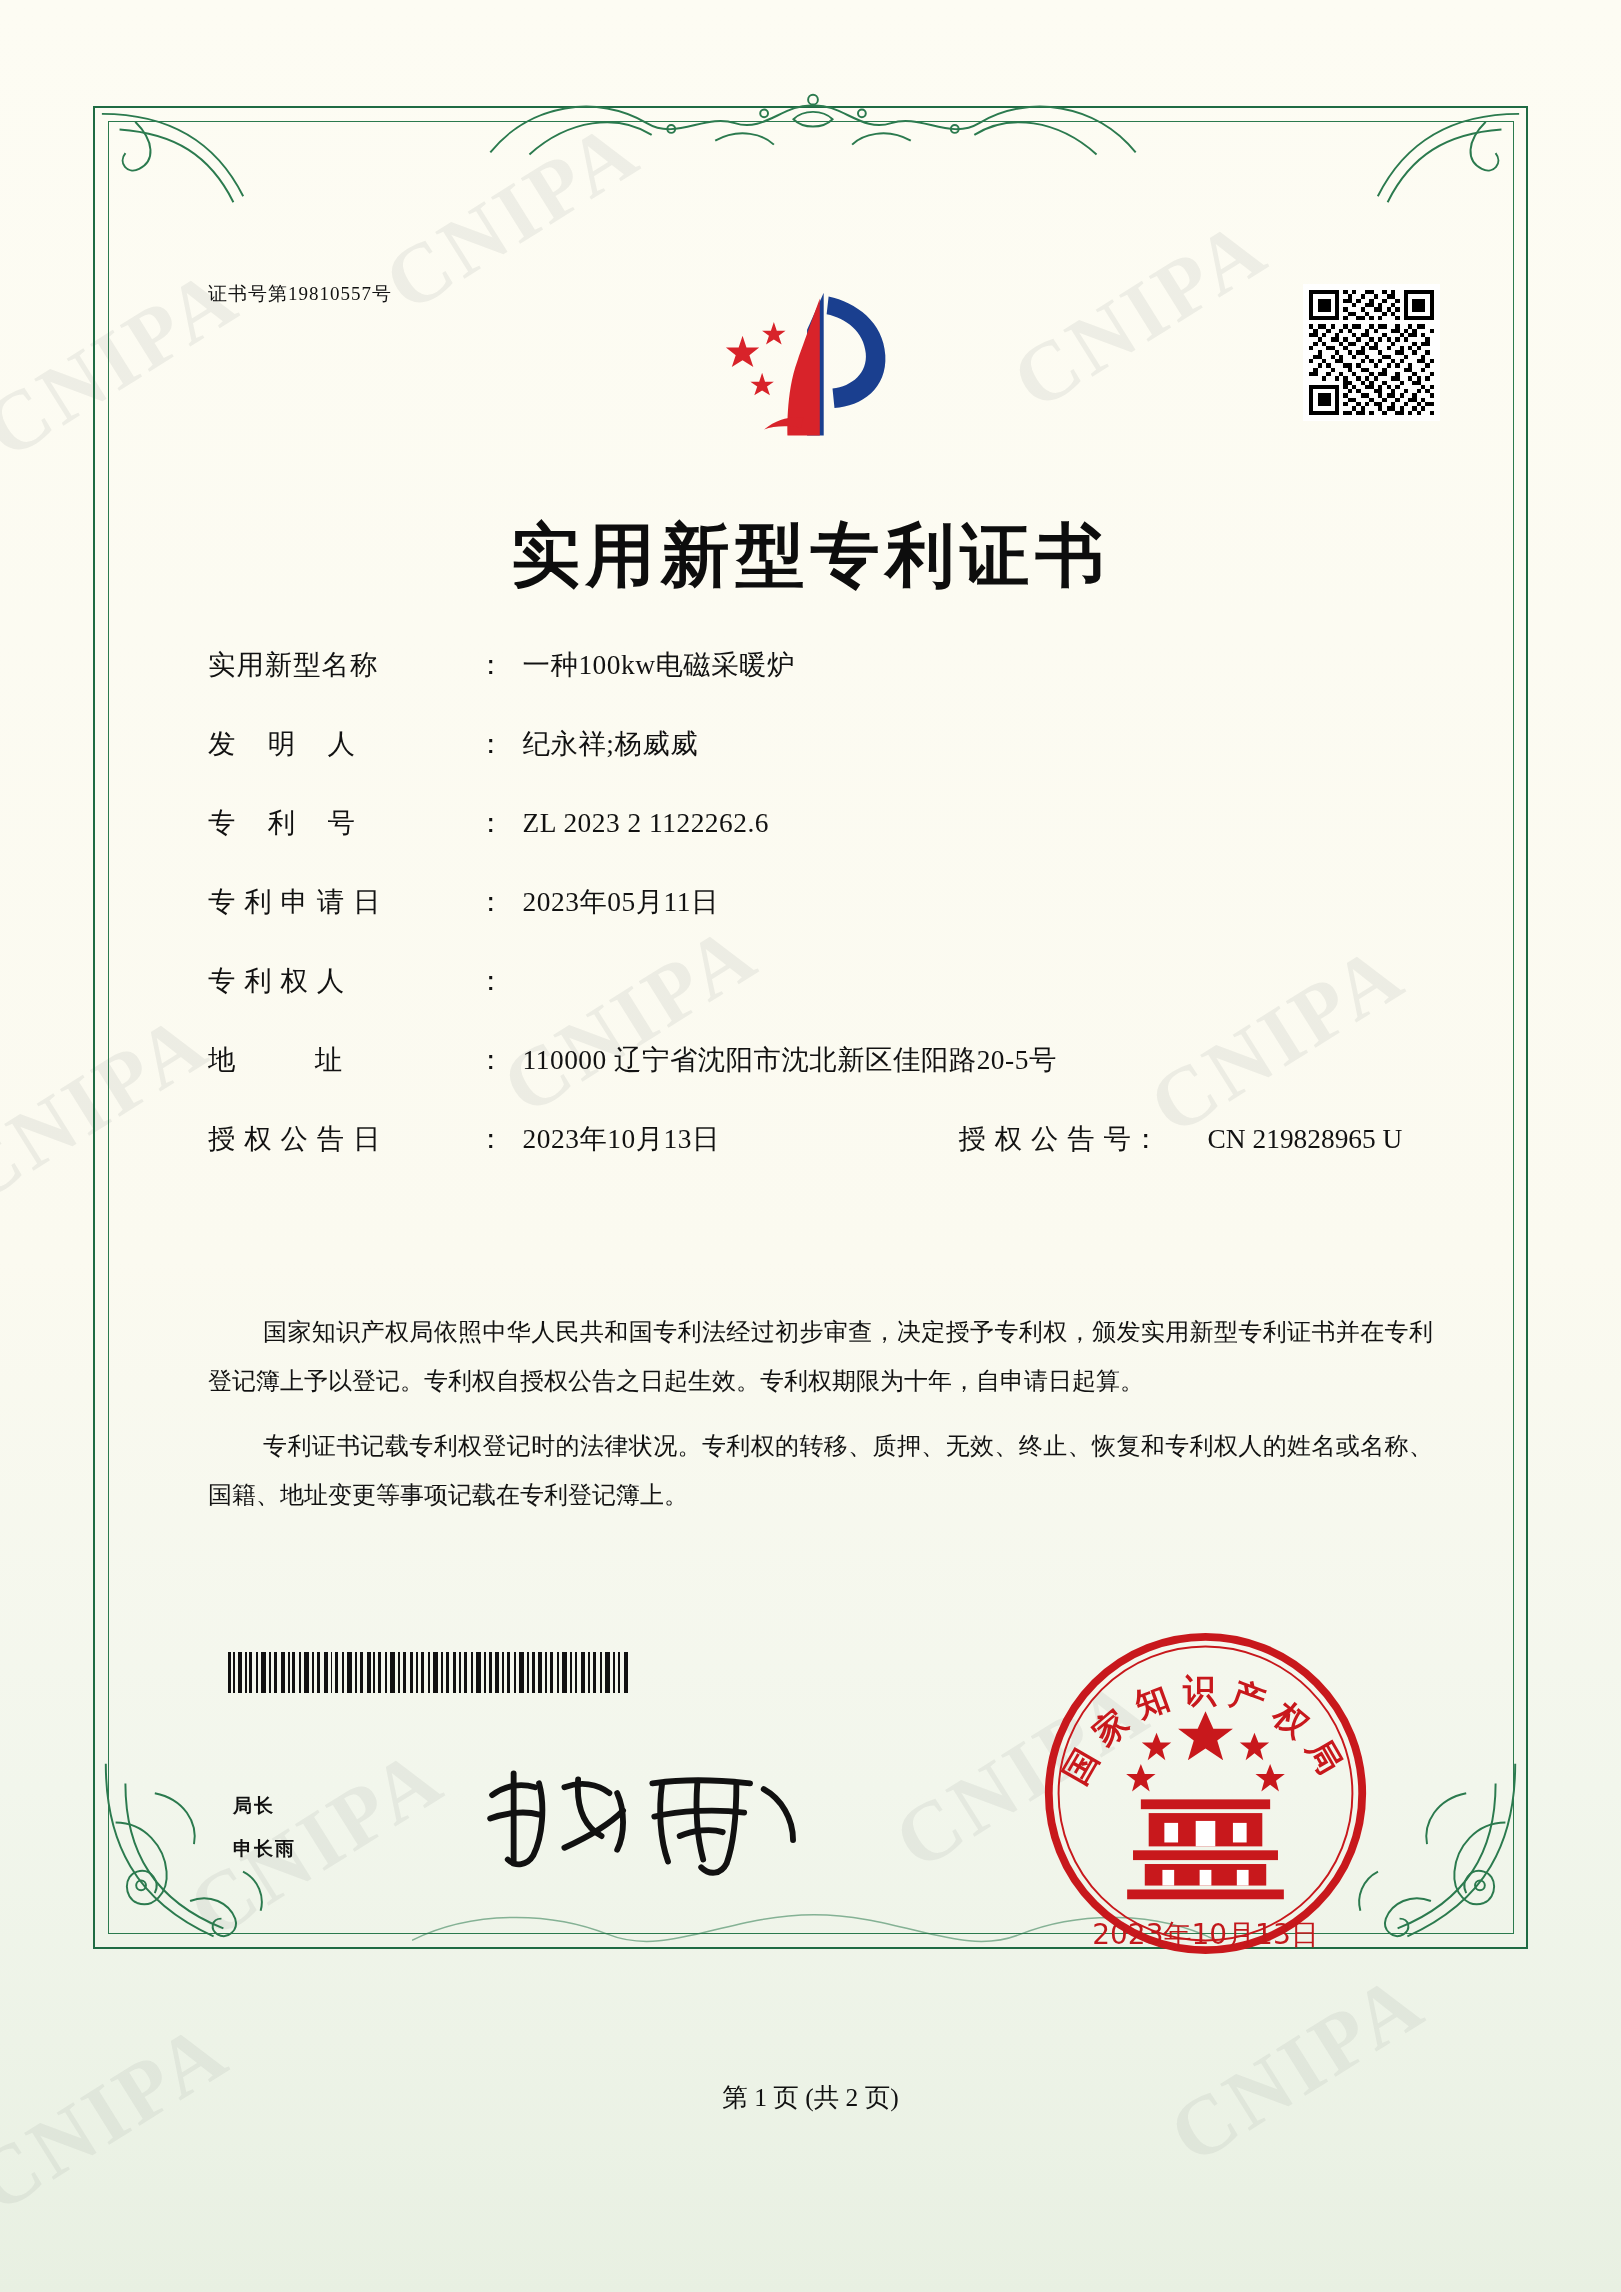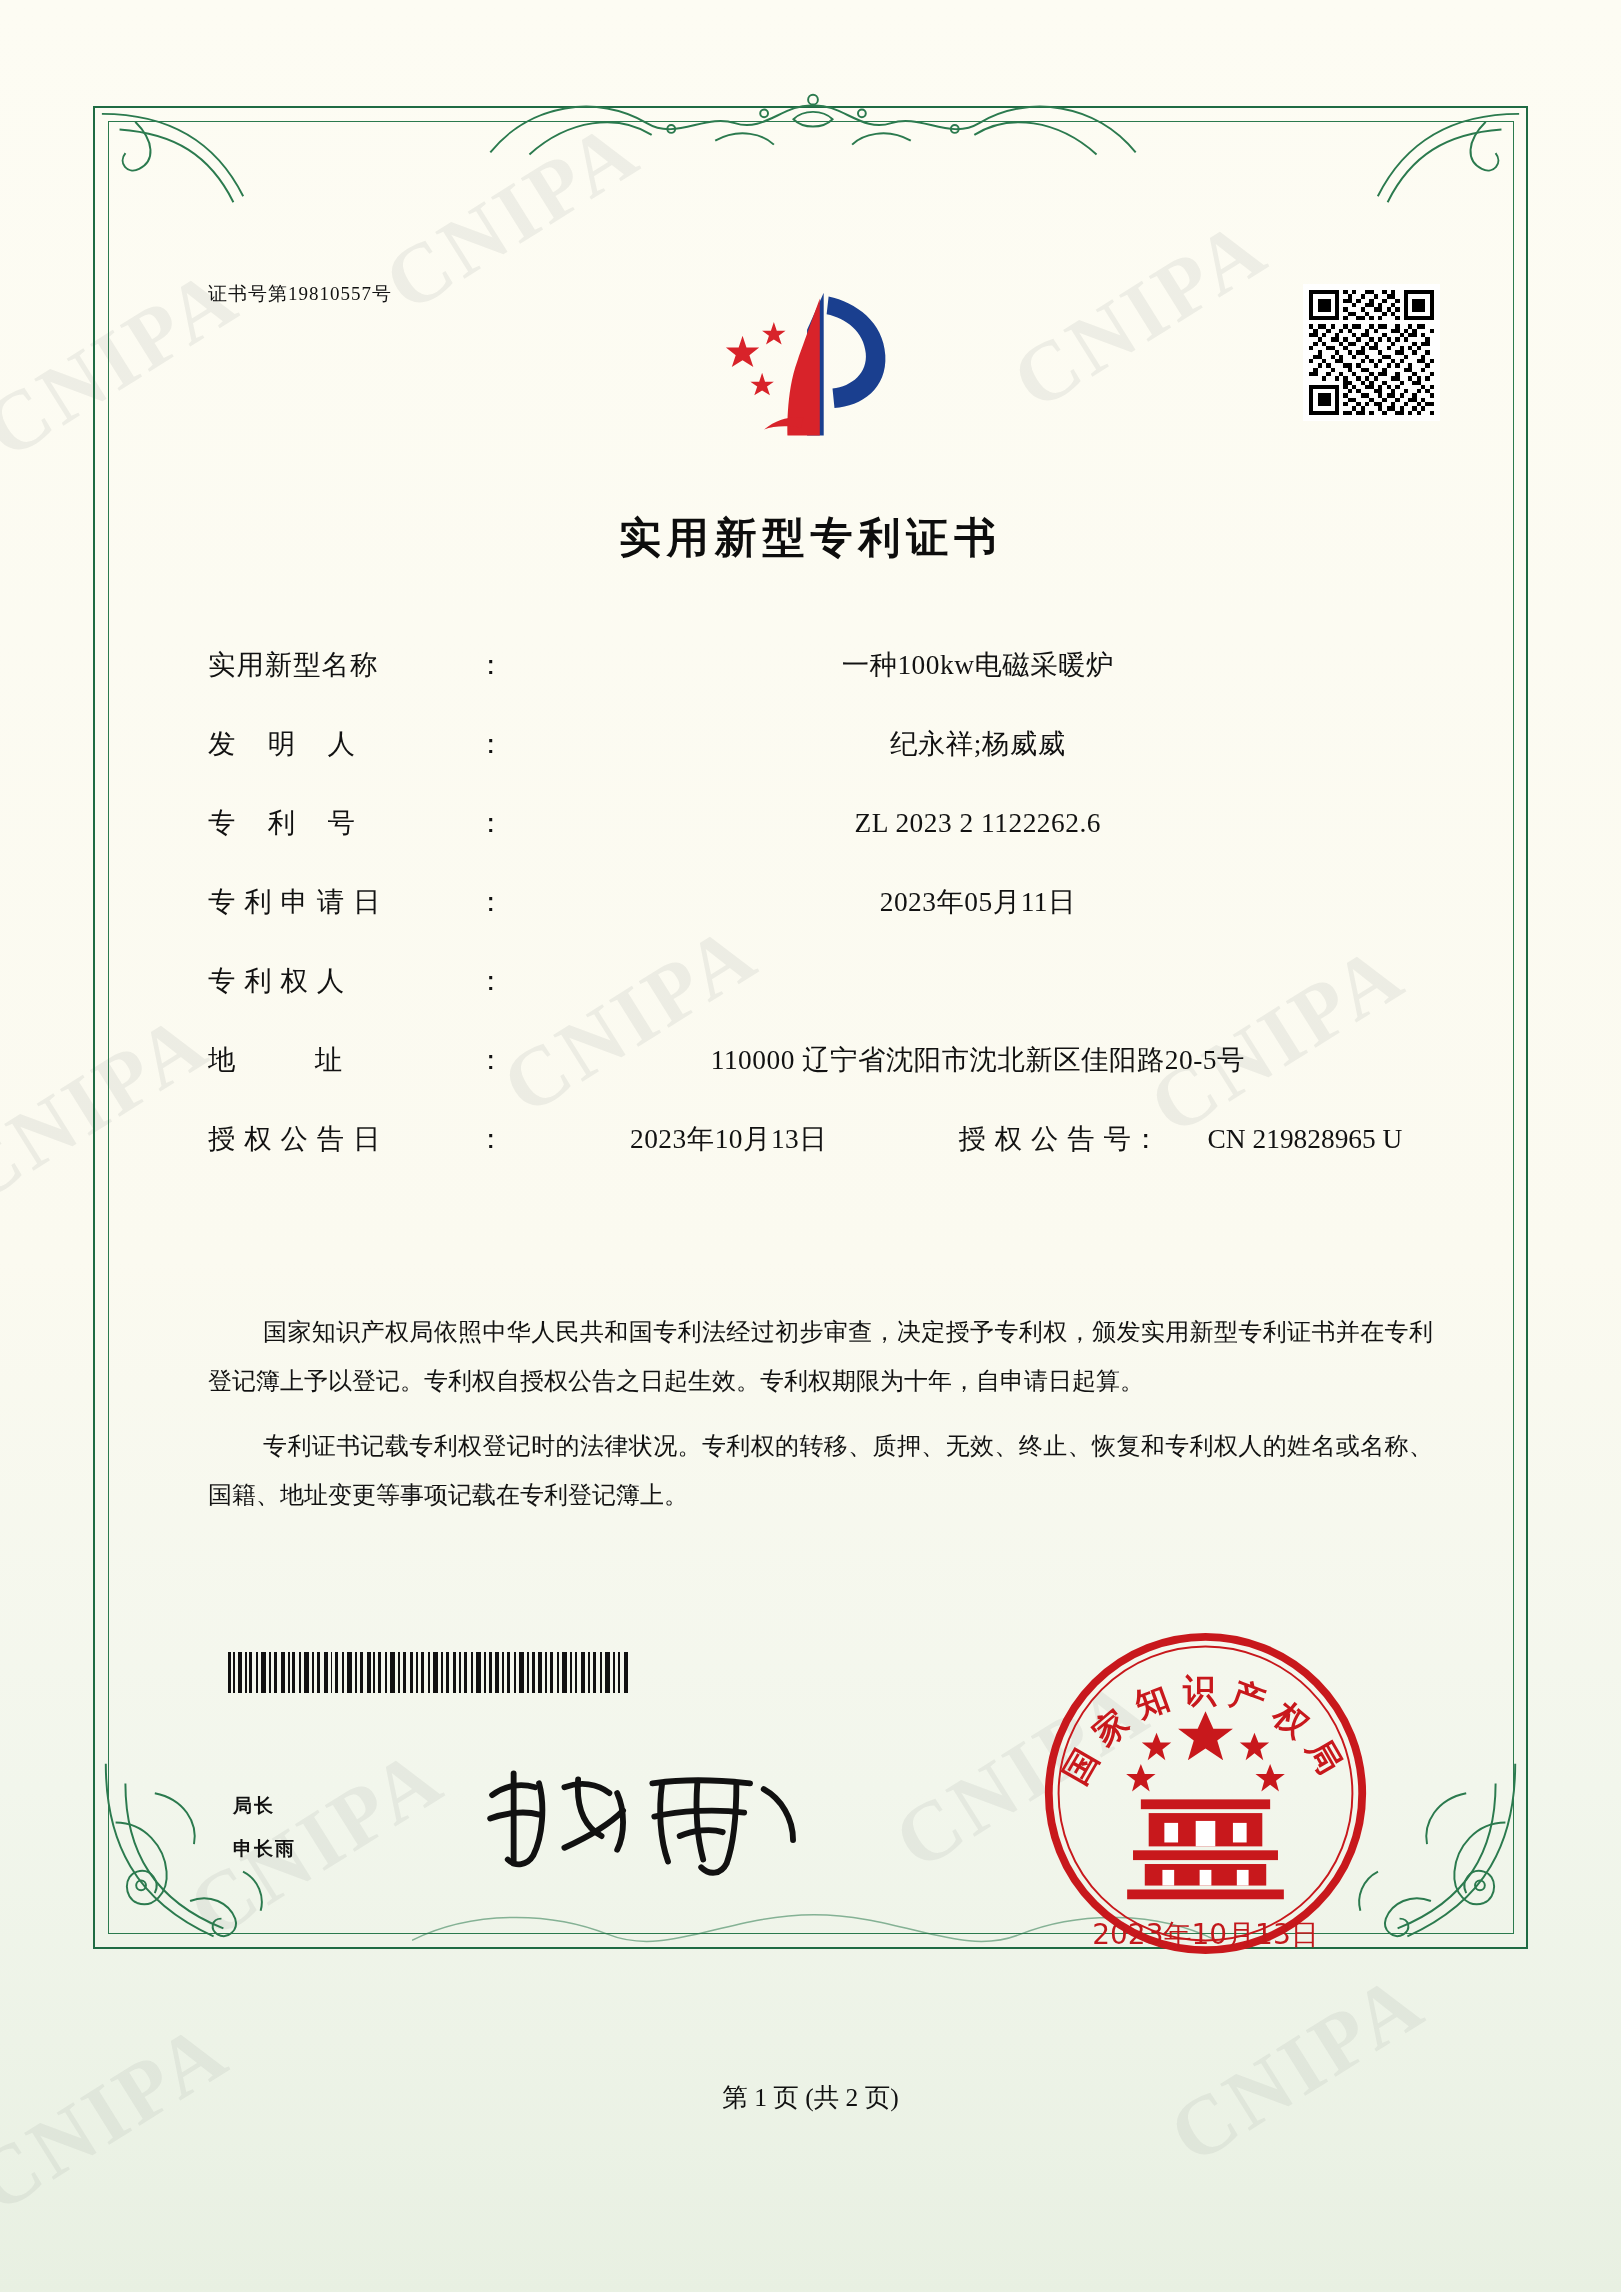--- a/index.html
+++ b/index.html
@@ -99,21 +99,21 @@
   }
 
   .title {
     position: absolute;
     left: 0;
     right: 0;
     top: 510px;
     text-align: center;
     font-family: "DejaVu Sans", "Liberation Sans", sans-serif;
     font-weight: bold;
-    font-size: 42px;
+    font-size: 69px;
     letter-spacing: 5.9px;
     color: #0d0d0d;
   }
 
   
   .fields {
     position: absolute;
     left: 208px;
     top: 647px;
     width: 1225px;
@@ -132,21 +132,20 @@
     letter-spacing: 1px;
     white-space: pre;
   }
   .row .colon {
     width: 21.6px;
     flex: none;
   }
   .row .val {
     flex: 1;
     letter-spacing: 0.5px;
-    text-align: center;
   }
   .row.split .val { flex: none; width: 412px; }
   .row.split .lbl2 {
     width: 225px;
     flex: none;
     letter-spacing: 1px;
   }
   .row.split .val2 { flex: 1; }
 
   

